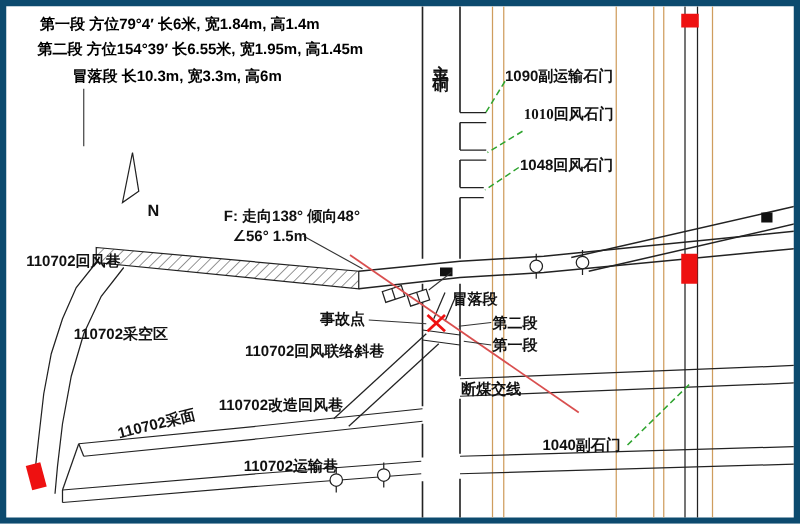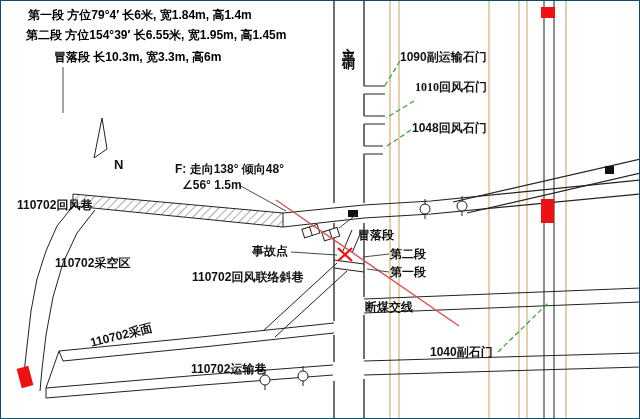--- a/index.html
+++ b/index.html
@@ -1,20 +1,20 @@
 <!DOCTYPE html>
 <html><head>
 <meta charset="utf-8">
 <style>
   * { margin:0; padding:0; box-sizing:border-box; }
   html,body { background:#ffffff; }
   body { font-family:"Liberation Sans","DejaVu Sans",sans-serif; }
   .canvas {
     position:relative; width:640px; height:419px;
-    background:#ffffff; border:1px solid #0c4a6e; overflow:hidden;
+    background:#ffffff; border:5px solid #0c4a6e; overflow:hidden;
   }
   svg.draw { position:absolute; left:0; top:0; }
   .lbl {
     position:absolute; font-size:12px; font-weight:600; color:#111;
     white-space:nowrap; line-height:1.15;
   }
   .ann { font-weight:700; font-size:12px; color:#000; }
   .vertical {
     writing-mode:vertical-rl; text-orientation:upright;
     letter-spacing:5px; font-size:13px; font-weight:600;
@@ -187,16 +187,17 @@
   <div class="lbl" style="left:181px; top:178px;">∠56° 1.5m</div>
 
   <div class="lbl" style="left:16px;  top:198px;">110702回风巷</div>
   <div class="lbl" style="left:357px; top:202px;margin-top:26px;">冒落段</div>
   <div class="lbl" style="left:251px; top:244px;">事故点</div>
   <div class="lbl" style="left:389px; top:247px;text-align:right;">第二段</div>
   <div class="lbl" style="left:389px; top:265px;">第一段</div>
   <div class="lbl" style="left:16px;  top:256px;margin-left:38px;">110702采空区</div>
   <div class="lbl" style="left:191px; top:270px;">110702回风联络斜巷</div>
   <div class="lbl" style="left:364px; top:300px;">断煤交线</div>
+  <div class="lbl" style="left:170px; top:313px;">110702改造回风巷</div>
   <div class="lbl rot" style="left:88px; top:336px;">110702采面</div>
   <div class="lbl" style="left:190px; top:362px;">110702运输巷</div>
 
 </div>
 
 </body></html>

